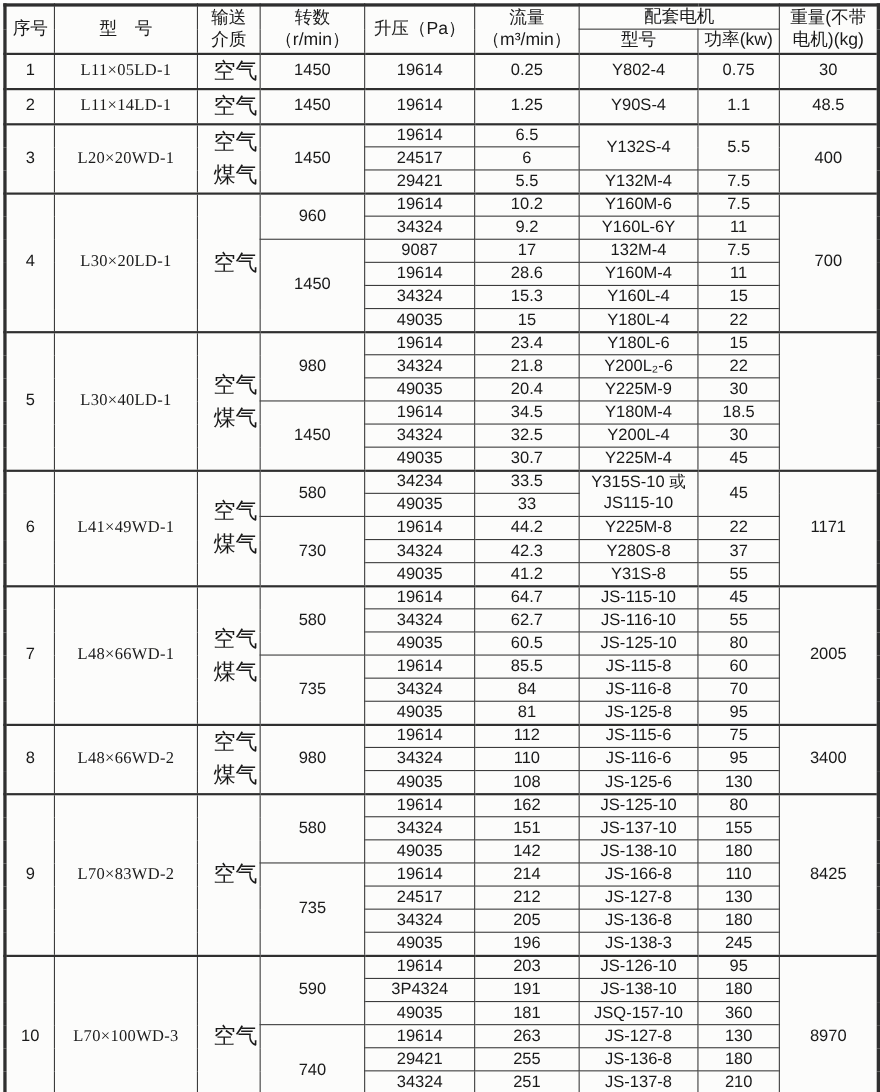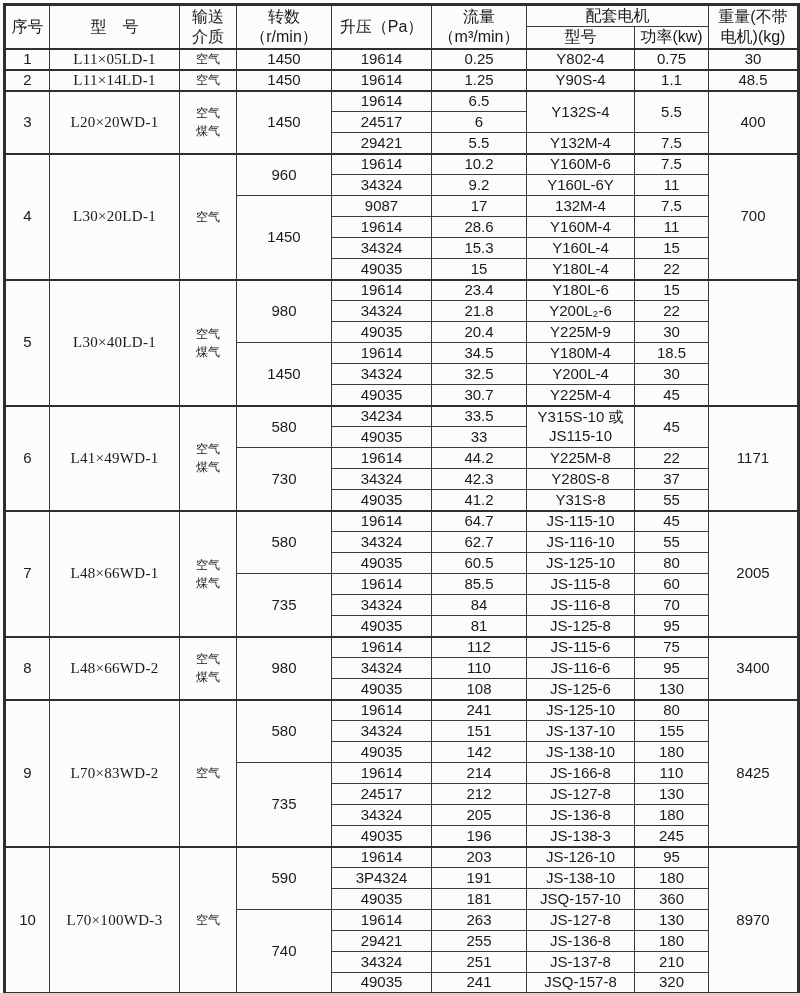--- a/index.html
+++ b/index.html
@@ -32,21 +32,21 @@
   }
   .spec thead th {
     font-weight:normal;
     font-size:16px;
     line-height:1.25;
   }
   .spec thead tr { height:22px; }
   .spec tbody tr { height:21px; }
   .spec tbody tr.major-start td { border-top:2px solid #2f2f2f; }
   td[data-name="model-cell"] { letter-spacing:0.3px;font-family:Liberation Serif, serif; }
-  td[data-name="medium-cell"] { font-size:12px; line-height:1.5; }
+  td[data-name="medium-cell"] { font-size:20px; line-height:1.5;text-align:right; }
 </style>
 </head>
 <body>
 
 <div class="scan" data-name="scanned-spec-sheet">
   <table class="spec" data-name="blower-spec-table">
     <colgroup>
       <col style="width:45px">
       <col style="width:130px">
       <col style="width:57px">
@@ -299,21 +299,21 @@
           <td data-name="flow-cell">108</td>
           <td data-name="motor-model-cell">JS-125-6</td>
           <td data-name="motor-power-cell">130</td>
         </tr>
         <tr data-name="table-row" class="major-start">
           <td data-name="seq-cell" rowspan="7">9</td>
           <td data-name="model-cell" rowspan="7">L70×83WD-2</td>
           <td data-name="medium-cell" rowspan="7">空气</td>
           <td data-name="speed-cell" rowspan="3">580</td>
           <td data-name="pressure-cell">19614</td>
-          <td data-name="flow-cell">241</td>
+          <td data-name="flow-cell">162</td>
           <td data-name="motor-model-cell">JS-125-10</td>
           <td data-name="motor-power-cell">80</td>
           <td data-name="weight-cell" rowspan="7">8425</td>
         </tr>
         <tr data-name="table-row">
           <td data-name="pressure-cell">34324</td>
           <td data-name="flow-cell">151</td>
           <td data-name="motor-model-cell">JS-137-10</td>
           <td data-name="motor-power-cell">155</td>
         </tr>

